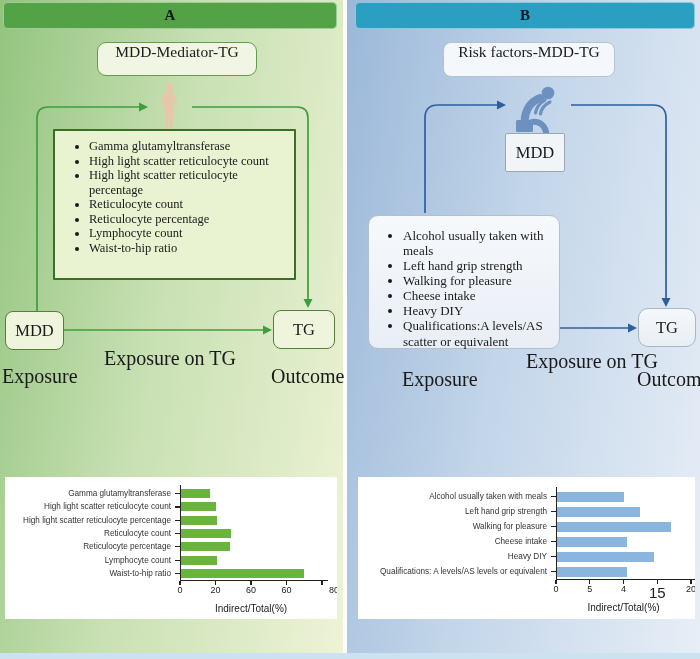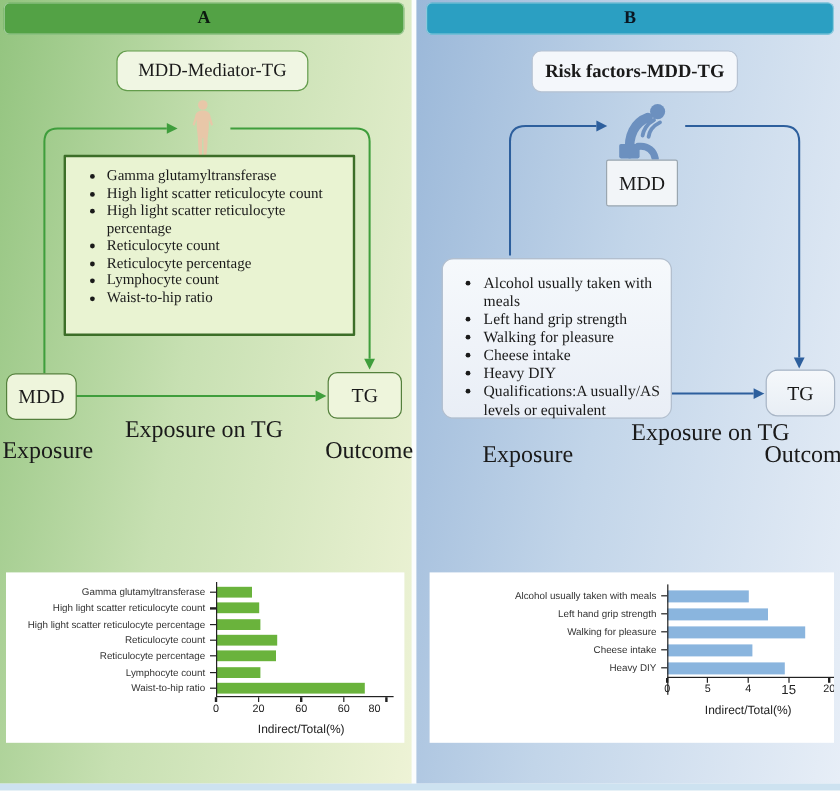--- a/index.html
+++ b/index.html
@@ -5,23 +5,23 @@
   html,body{margin:0;padding:0;background:#ffffff;}
   .stage{position:relative;width:700px;height:659px;overflow:hidden;background:#fbfdfe;
          font-family:"Liberation Serif",serif;color:#1a1a1a;}
   .panel{position:absolute;top:0;height:653px;}
   .panel-a{left:0;width:343px;background:linear-gradient(100deg,#93c47f 0%,#c7e0b2 45%,#eef3d6 100%);}
   .panel-b{left:347px;width:353px;background:linear-gradient(100deg,#9bb8d9 0%,#c2d5e9 45%,#e7eef7 100%);}
   .hdr{position:absolute;top:2px;height:27px;border-radius:5px;display:flex;align-items:center;justify-content:center;
        font-weight:bold;font-size:15px;color:#0c1a10;box-shadow:0 0 0 1px rgba(255,255,255,.45) inset;}
   .hdr-a{left:3px;width:334px;}
   .hdr-b{left:8px;width:340px;color:#0a1622;}
-  .titlebox{position:absolute;display:flex;align-items:center;justify-content:center;font-size:15.5px;}
+  .titlebox{position:absolute;display:flex;align-items:flex-start;justify-content:center;font-size:15.5px;}
   .titlebox-a{left:97px;top:42px;width:158px;height:32px;background:#f0f6e3;border:1.5px solid #639c4c;border-radius:9px;}
-  .titlebox-b{left:96px;top:42px;width:170px;height:33px;background:#f4f7fb;border:1.2px solid #b6c2d2;border-radius:8px;font-weight:bold;}
+  .titlebox-b{left:96px;top:42px;width:170px;height:33px;background:#f4f7fb;border:1.2px solid #b6c2d2;border-radius:8px;}
   .connectors{position:absolute;left:0;top:0;}
   .conn-a{color:#3f9e3c;}
   .conn-b{color:#2d5f9d;}
   .person{position:absolute;}
   .person-a{left:151px;top:82px;width:36px;height:52px;color:#e8c7a8;}
   .person-b{left:164px;top:83px;width:54px;height:50px;color:#6c90bf;}
   .listbox{position:absolute;font-size:12.5px;line-height:1.16;}
   .listbox-a{left:53px;top:129px;width:239px;height:147px;background:#e9f3d2;border:2px solid #3c6e28;border-radius:1px;}
   .listbox-b{left:21px;top:215px;width:190px;height:132px;background:linear-gradient(#f6f9fc,#e9eef6);
              border:1.5px solid #b3bfce;border-radius:10px;font-size:13px;}
@@ -146,21 +146,21 @@
         <div style="margin-left: 175px; width: 148px; border-top: 1.5px solid rgb(34, 34, 34); position: relative; height: 17px;">
           <span style="position: absolute; left: -0.6px; top: 0px; width: 1.2px; height: 4px; background: rgb(34, 34, 34);"></span>
           <span style="position: absolute; left: 0px; top: 4px; transform: translateX(-50%); font-size: 9px; color: rgb(34, 34, 34);">0</span>
           <span style="position: absolute; left: 34.9px; top: 0px; width: 1.2px; height: 4px; background: rgb(34, 34, 34);"></span>
           <span style="position: absolute; left: 35.5px; top: 4px; transform: translateX(-50%); font-size: 9px; color: rgb(34, 34, 34);">20</span>
           <span style="position: absolute; left: 70.4px; top: 0px; width: 1.2px; height: 4px; background: rgb(34, 34, 34);"></span>
           <span style="position: absolute; left: 71px; top: 4px; transform: translateX(-50%); font-size: 9px; color: rgb(34, 34, 34);">60</span>
           <span style="position: absolute; left: 105.9px; top: 0px; width: 1.2px; height: 4px; background: rgb(34, 34, 34);"></span>
           <span style="position: absolute; left: 106.5px; top: 4px; transform: translateX(-50%); font-size: 9px; color: rgb(34, 34, 34);">60</span>
           <span style="position: absolute; left: 141.4px; top: 0px; width: 1.2px; height: 4px; background: rgb(34, 34, 34);"></span>
-          <span style="position: absolute; left: 132px; top: 4px; transform: translateX(-50%); font-size: 9px; color: rgb(34, 34, 34);">80</span>
+          <span style="position: absolute; left: 154px; top: 4px; transform: translateX(-50%); font-size: 9px; color: rgb(34, 34, 34);">80</span>
         </div>
         <div style="margin-left: 175px; width: 142px; text-align: center; font-size: 10px; margin-top: 5px; color: rgb(34, 34, 34);">Indirect/Total(%)</div>
       </div>
   </section>
 
   <section class="panel panel-b">
     <div class="hdr hdr-b" style="background: rgb(43, 159, 194);">
       <span>B</span>
     </div>
 
@@ -192,21 +192,21 @@
       <span>MDD</span>
     </div>
 
     <div class="listbox listbox-b">
       <ul>
           <li>Alcohol usually taken with meals</li>
           <li>Left hand grip strength</li>
           <li>Walking for pleasure</li>
           <li>Cheese intake</li>
           <li>Heavy DIY</li>
-          <li>Qualifications:A usually/​AS levels or equivalent</li>
+          <li>Qualifications:A levels/​AS scatter or equivalent</li>
         </ul>
     </div>
 
     <div class="node tg-b">
       <span>TG</span>
     </div>
 
     <div class="lbl arrow-lbl-b">Exposure on TG</div>
     <div class="lbl exposure-b">Exposure</div>
     <div class="lbl outcome-b">Outcome</div>
@@ -230,32 +230,37 @@
           </div>
           <div style="display: flex; align-items: center; height: 15px;">
             <span style="flex: 0 0 193px; text-align: right; font-size: 8.2px; white-space: nowrap; padding-right: 4px; box-sizing: border-box; color: rgb(51, 51, 51);">Cheese intake</span>
             <span style="flex: 0 0 5px; height: 1.2px; background: rgb(34, 34, 34);"></span>
             <span style="height: 10px; width: 70.875px; background: rgb(138, 181, 222);"></span>
           </div>
           <div style="display: flex; align-items: center; height: 15px;">
             <span style="flex: 0 0 193px; text-align: right; font-size: 8.2px; white-space: nowrap; padding-right: 4px; box-sizing: border-box; color: rgb(51, 51, 51);">Heavy DIY</span>
             <span style="flex: 0 0 5px; height: 1.2px; background: rgb(34, 34, 34);"></span>
             <span style="height: 10px; width: 97.875px; background: rgb(138, 181, 222);"></span>
+          </div>
+          <div style="display: flex; align-items: center; height: 15px;">
+            <span style="flex: 0 0 193px; text-align: right; font-size: 8.2px; white-space: nowrap; padding-right: 4px; box-sizing: border-box; color: rgb(51, 51, 51);">Qualifications: A levels/AS levels or equivalent</span>
+            <span style="flex: 0 0 5px; height: 1.2px; background: rgb(34, 34, 34);"></span>
+            <span style="height: 10px; width: 70.875px; background: rgb(138, 181, 222);"></span>
           </div>
           <div style="position: absolute; left: 198px; top: 10px; height: 92px; width: 1.4px; background: rgb(34, 34, 34);"></div>
         </div>
         <div style="margin-left: 198px; width: 141px; border-top: 1.5px solid rgb(34, 34, 34); position: relative; height: 17px;">
           <span style="position: absolute; left: -0.6px; top: 0px; width: 1.2px; height: 4px; background: rgb(34, 34, 34);"></span>
           <span style="position: absolute; left: 0px; top: 4px; transform: translateX(-50%); font-size: 9px; color: rgb(34, 34, 34);">0</span>
           <span style="position: absolute; left: 33.15px; top: 0px; width: 1.2px; height: 4px; background: rgb(34, 34, 34);"></span>
           <span style="position: absolute; left: 33.75px; top: 4px; transform: translateX(-50%); font-size: 9px; color: rgb(34, 34, 34);">5</span>
           <span style="position: absolute; left: 66.9px; top: 0px; width: 1.2px; height: 4px; background: rgb(34, 34, 34);"></span>
           <span style="position: absolute; left: 67.5px; top: 4px; transform: translateX(-50%); font-size: 9px; color: rgb(34, 34, 34);">4</span>
           <span style="position: absolute; left: 100.65px; top: 0px; width: 1.2px; height: 4px; background: rgb(34, 34, 34);"></span>
-          <span style="position: absolute; left: 101.25px; top: 4px; transform: translateX(-50%); font-size: 11px; color: rgb(34, 34, 34);">15</span>
+          <span style="position: absolute; left: 101.25px; top: 4px; transform: translateX(-50%); font-size: 15px; color: rgb(34, 34, 34);">15</span>
           <span style="position: absolute; left: 134.4px; top: 0px; width: 1.2px; height: 4px; background: rgb(34, 34, 34);"></span>
           <span style="position: absolute; left: 135px; top: 4px; transform: translateX(-50%); font-size: 9px; color: rgb(34, 34, 34);">20</span>
         </div>
         <div style="margin-left: 198px; width: 135px; text-align: center; font-size: 10px; margin-top: 5px; color: rgb(34, 34, 34);">Indirect/Total(%)</div>
       </div>
   </section>
 
   <div class="footer-strip"></div>
 </div>
 

